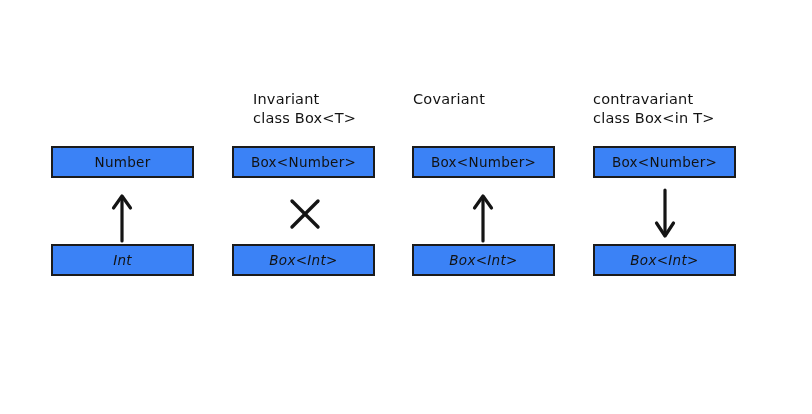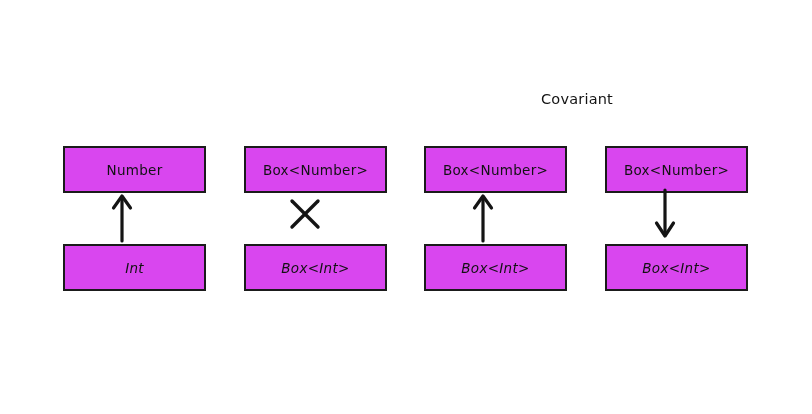--- a/index.html
+++ b/index.html
@@ -39,26 +39,26 @@
     color: #131313;
     letter-spacing: 0.2px;
     white-space: pre;
   }
   .col-header .line2 {
     display: block;
   }
 
   .node-box {
     position: absolute;
-    left: 12px;
+    left: 0;
     width: 143px;
-    height: 47px;
+    height: 32px;
     box-sizing: border-box;
     border: 2px solid #1b1b1b;
-    background: #d946ef;
+    background: #3b82f6;
     display: flex;
     align-items: center;
     justify-content: center;
   }
   .node-box.top  { top: 146px; }
   .node-box.bottom { top: 244px; font-style: italic; }
 
   .node-label {
     font-family: "DejaVu Sans", sans-serif;
     font-size: 13.5px;
@@ -75,21 +75,21 @@
     left: 0;
   }
   .connector svg {
     display: block;
     overflow: visible;
   }
 
   
   #col-1 { left: 51px; }
   #col-2 { left: 232px; }
-  #col-3 { left: 412px; text-align: right; }
+  #col-3 { left: 412px; }
   #col-4 { left: 593px; }
 
   
   #col-2 .col-header { left: 21px; }
   #col-3 .col-header { left: 1px; }
   #col-4 .col-header { left: 0px; }
 
   
   #col-1 .connector { left: 41px; }
   #col-3 .connector { left: 41px; }
@@ -116,20 +116,21 @@
         </g>
       </svg>
     </div>
 
     <div class="node-box bottom">
       <span class="node-label">Int</span>
     </div>
   </div>
 
   <div class="col" id="col-2">
+    <div class="col-header"><span>Invariant</span><span class="line2">class Box&lt;T&gt;</span></div>
 
     <div class="node-box top">
       <span class="node-label">Box&lt;Number&gt;</span>
     </div>
 
     <div class="cross">
       <svg width="32" height="32" viewBox="0 0 32 32" aria-hidden="true">
         <g stroke="#141414" stroke-width="3.4" stroke-linecap="round">
           <line x1="3" y1="3" x2="29" y2="29"></line>
           <line x1="29" y1="3" x2="3" y2="29"></line>
@@ -157,20 +158,21 @@
         </g>
       </svg>
     </div>
 
     <div class="node-box bottom">
       <span class="node-label">Box&lt;Int&gt;</span>
     </div>
   </div>
 
   <div class="col" id="col-4">
+    <div class="col-header"><span>contravariant</span><span class="line2">class Box&lt;in T&gt;</span></div>
 
     <div class="node-box top">
       <span class="node-label">Box&lt;Number&gt;</span>
     </div>
 
     <div class="connector">
       <svg width="60" height="57" viewBox="0 0 60 57" aria-hidden="true">
         <g stroke="#141414" stroke-width="3.2" fill="none" stroke-linecap="round" stroke-linejoin="round">
           <line x1="30" y1="3" x2="30" y2="48"></line>
           <polyline points="21.5,36 30,49 38.5,36"></polyline>

